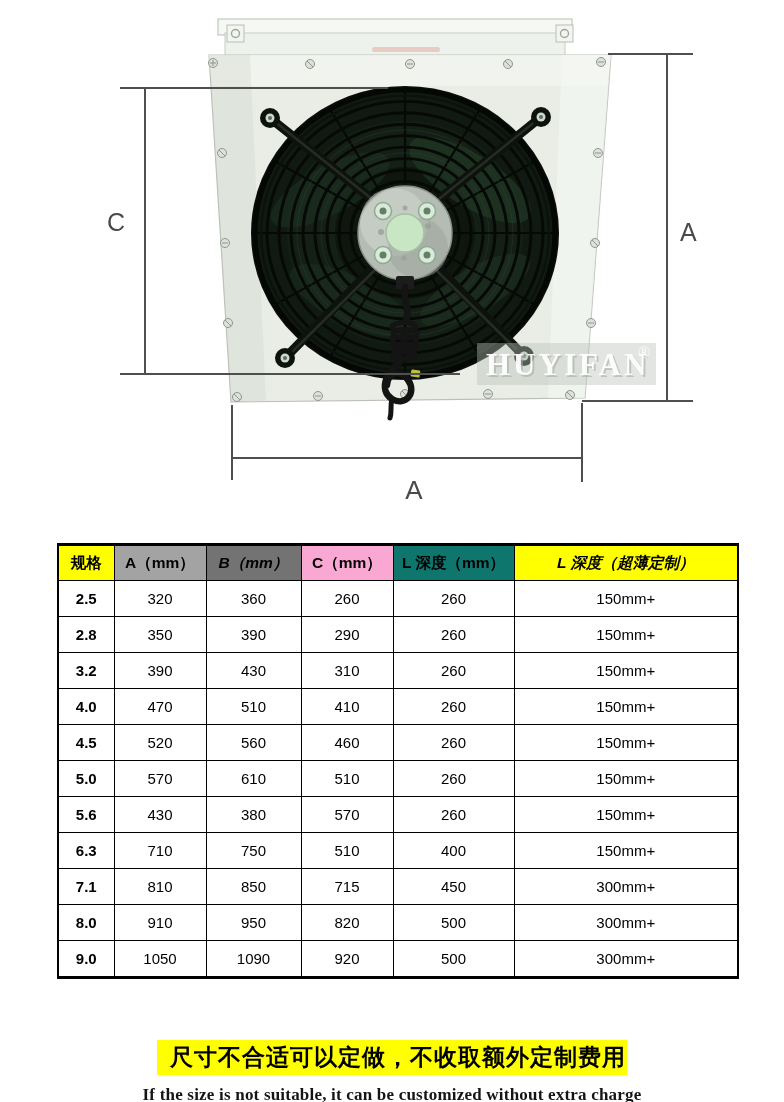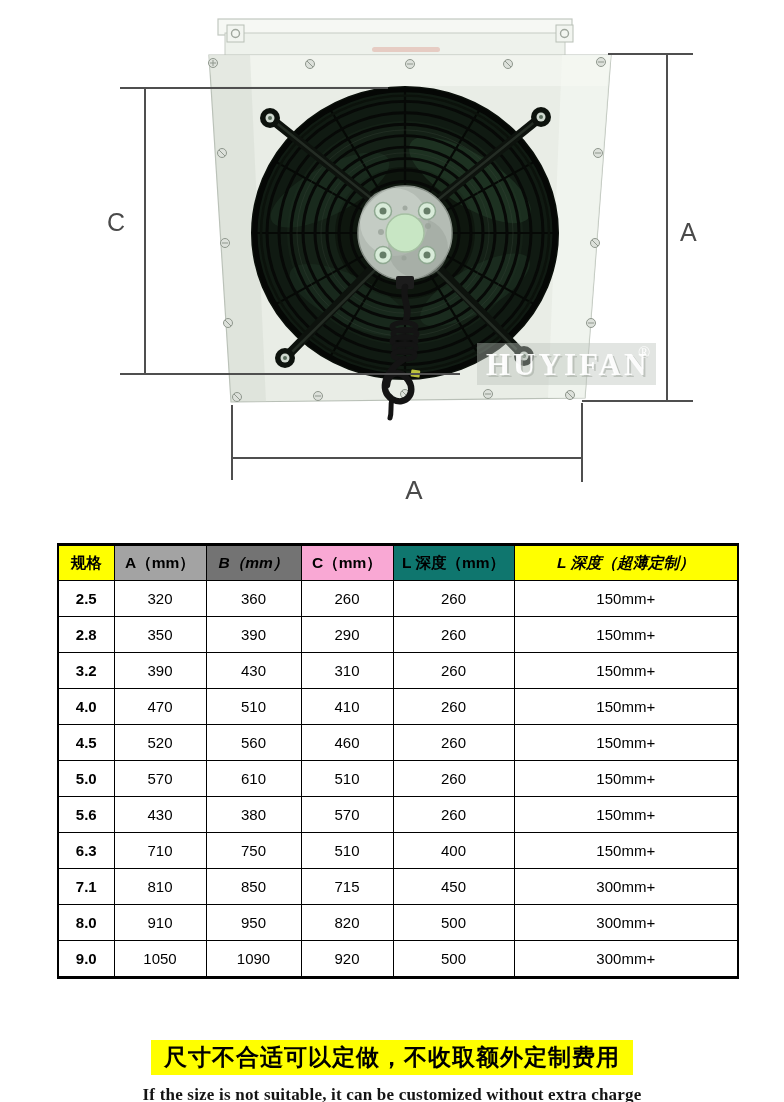--- a/index.html
+++ b/index.html
@@ -22,21 +22,21 @@
   .spec-table th {
     height:34px; font-size:15.5px; font-weight:bold; white-space:nowrap;
   }
   .spec-table td { height:35px; font-size:15px; font-weight:normal; }
   .spec-table td.spec-col { font-weight:bold; }
 
   
   .footer { position:absolute; top:1040px; left:0; width:784px; text-align:center; }
   .banner-cn {
     display:inline-block; font-size:23px; font-weight:bold; color:#000;
-    padding:4px 13px 5px 13px; letter-spacing:1px; line-height:1.15;
+    padding:4px 1px 5px 13px; letter-spacing:1px; line-height:1.15;
   }
   .banner-en {
     margin-top:10px; font-family:"Liberation Serif", serif; font-weight:bold;
     font-size:17px; color:#151515; letter-spacing:0.2px;
   }
 
   svg text { font-family:"Liberation Sans", sans-serif; }
   svg .serif { font-family:"Liberation Serif", serif; }
 </style>
 </head>

